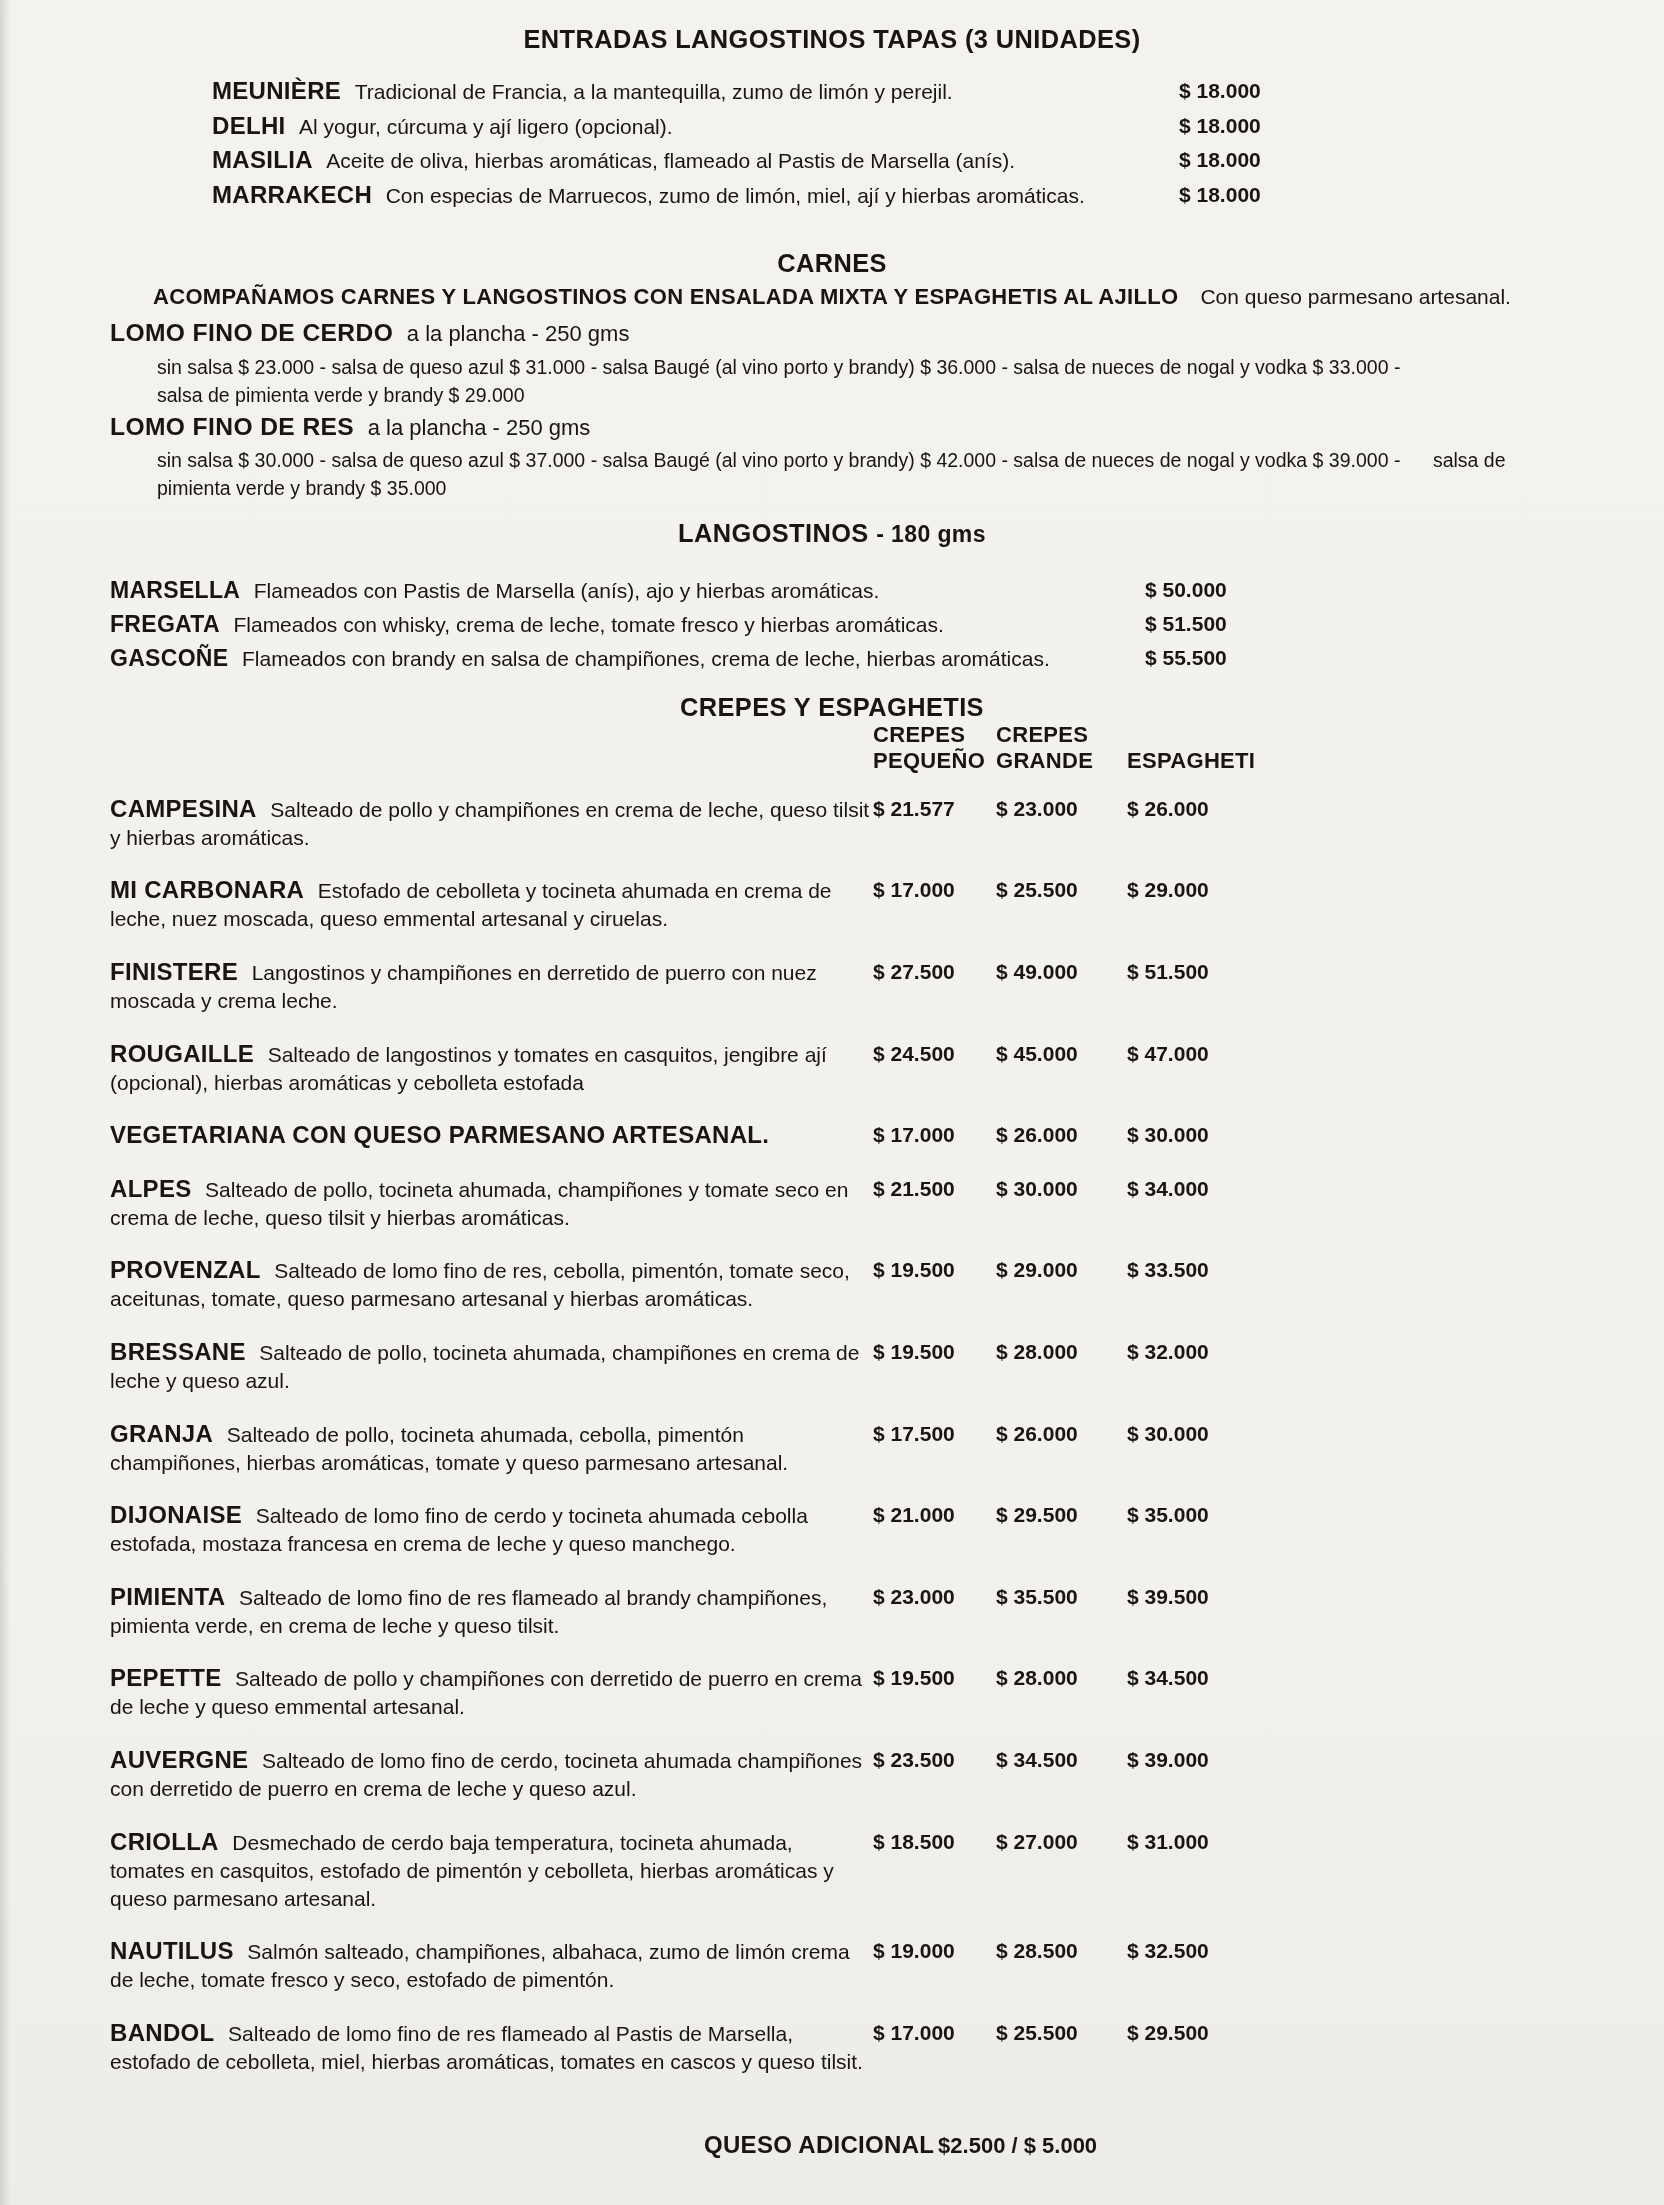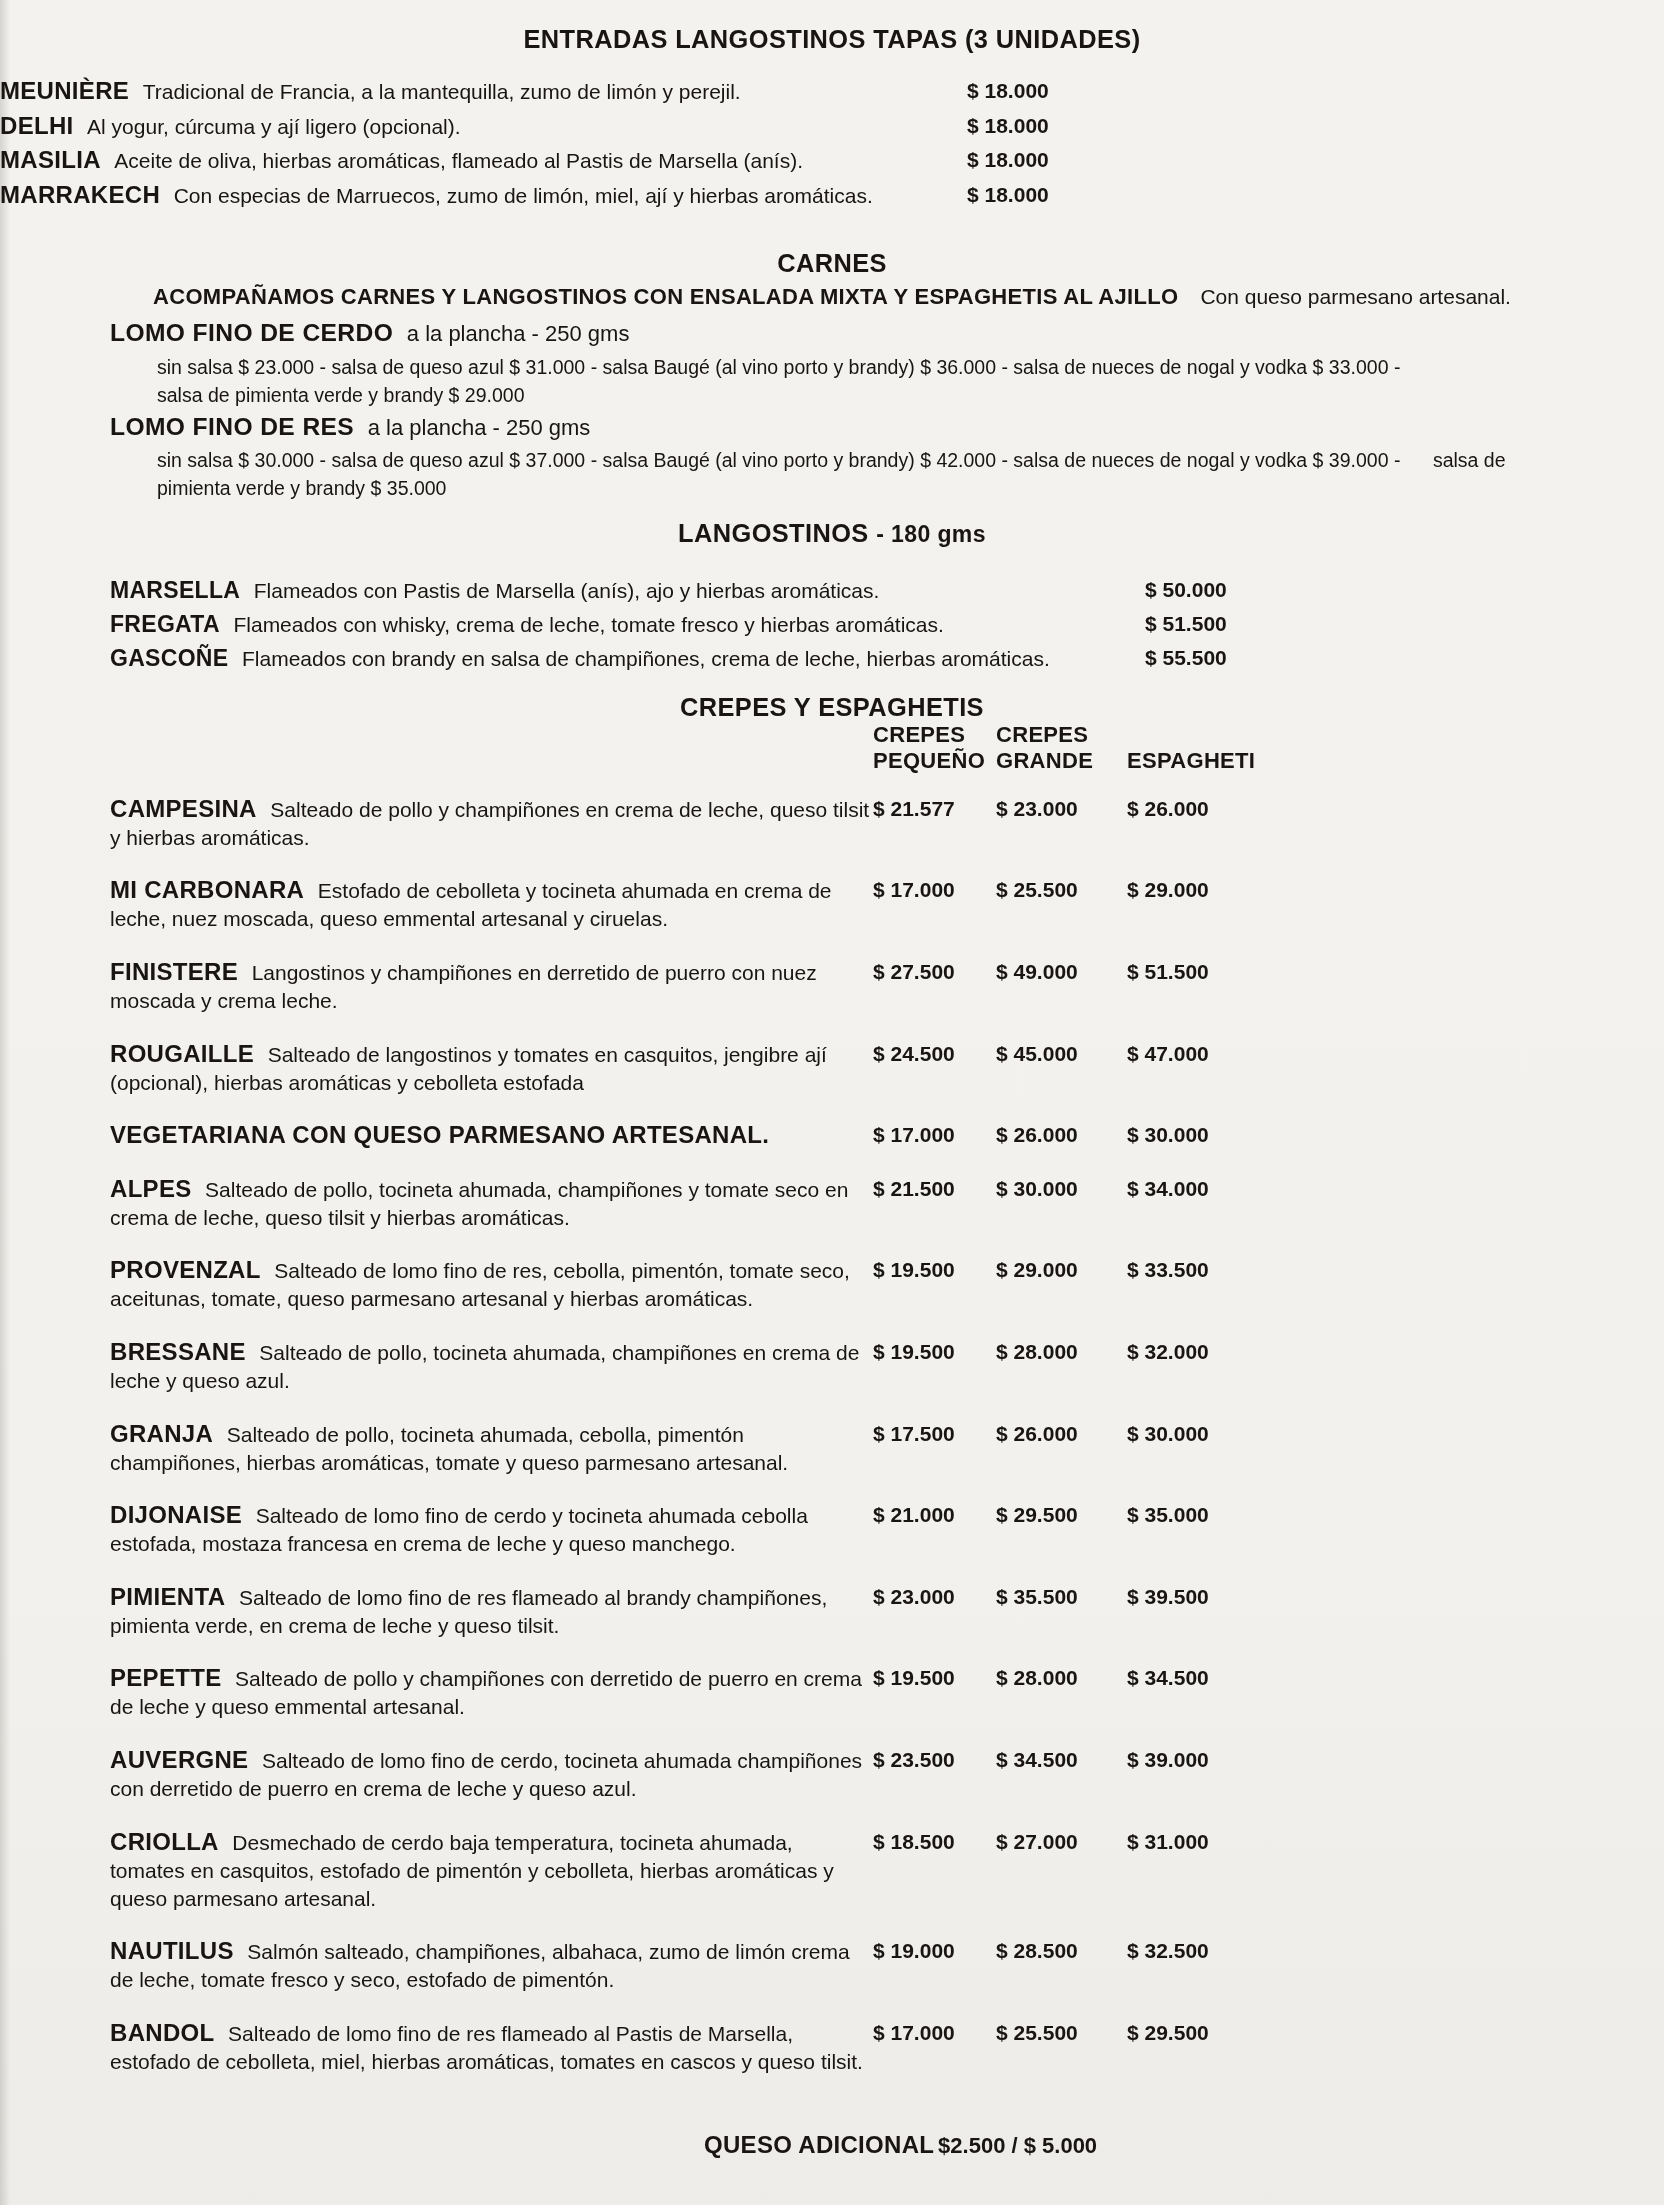--- a/index.html
+++ b/index.html
@@ -16,21 +16,21 @@
   .page-title{padding-top:25.4px;text-align:center;font-weight:bold;font-size:25.4px;letter-spacing:0.4px;}
   .heading{text-align:center;font-weight:bold;font-size:25.4px;line-height:30.5px;letter-spacing:0.4px;}
   .heading .hsub{font-size:23px;}
   .heading-carnes{margin-top:34px;}
   .heading-lango{margin-top:15.3px;}
   .heading-crepes{margin-top:15.3px;}
   .note{text-align:center;margin-top:3.4px;font-size:21px;line-height:29px;}
   .note-caps{font-weight:bold;font-size:22px;letter-spacing:0.3px;margin-right:22px;}
   
   .e-list{margin-top:22px;}
-  .e-row{display:grid;grid-template-columns:967px 161px;line-height:30.5px;white-space:nowrap;}
+  .e-row{display:grid;grid-template-columns:967px 161px;margin-left:212px;line-height:30.5px;white-space:nowrap;}
   .nm{font-weight:bold;font-size:24px;letter-spacing:0.3px;margin-right:13.6px;}
   .ds{font-size:21px;}
   .price{font-size:21px;font-weight:bold;}
   
   .carne-cerdo{margin-top:6.8px;}
   .carne-res{margin-top:3.4px;}
   .carne-line{margin-left:110px;line-height:30.5px;white-space:nowrap;}
   .carne-name{font-weight:bold;font-size:24.6px;letter-spacing:0.4px;margin-right:13.6px;}
   .carne-sub{font-size:22px;}
   .sauce{margin-left:157px;font-size:19.5px;line-height:28px;white-space:pre;}

